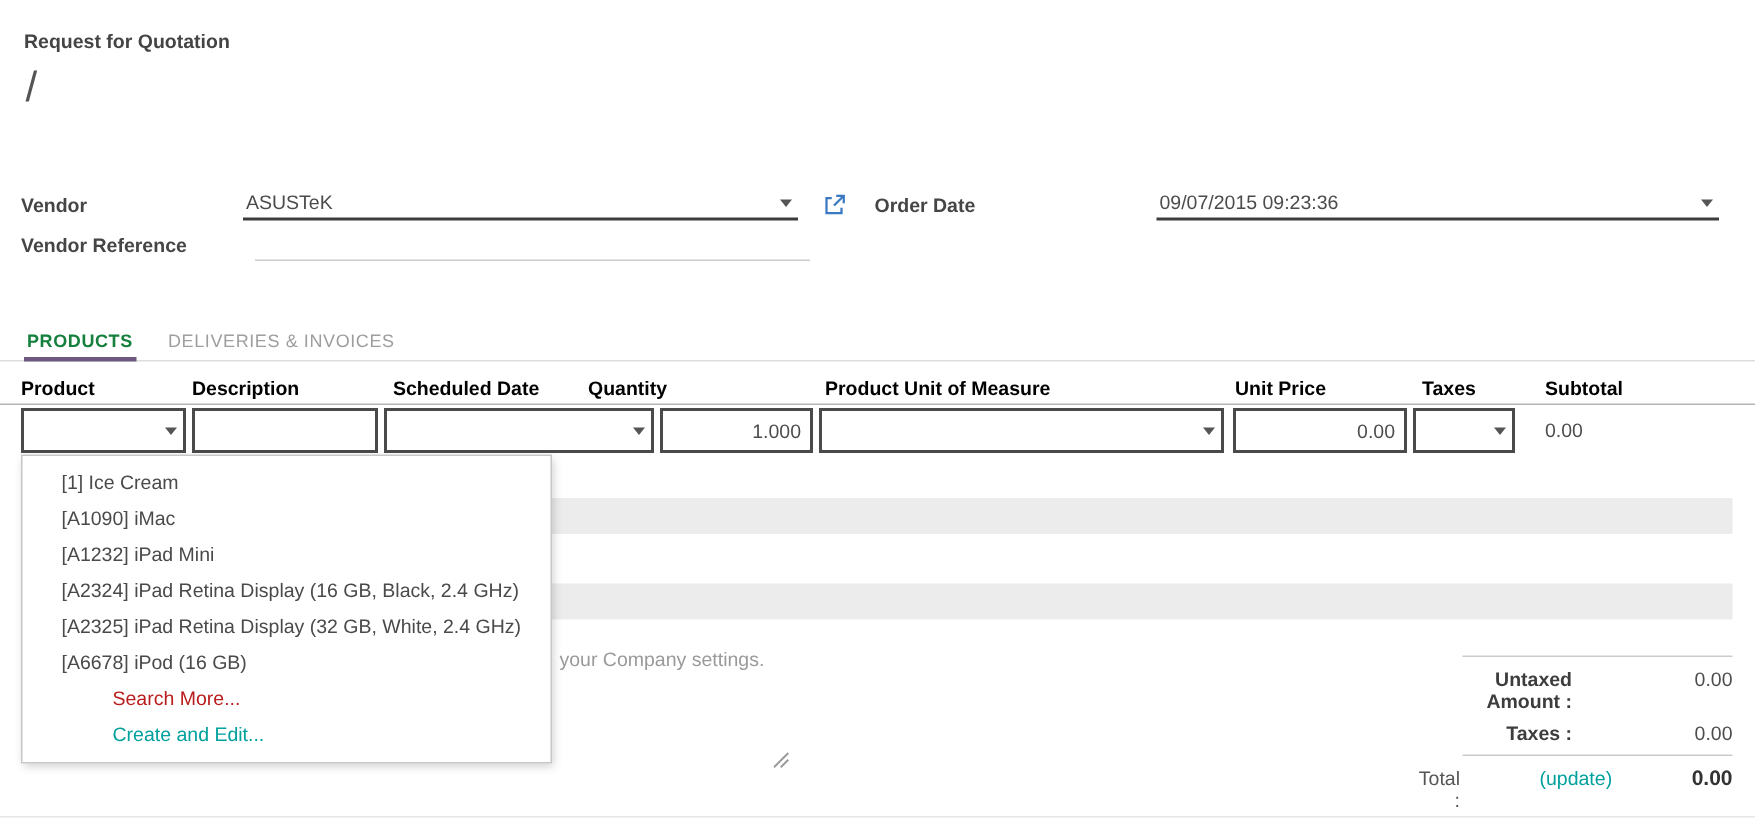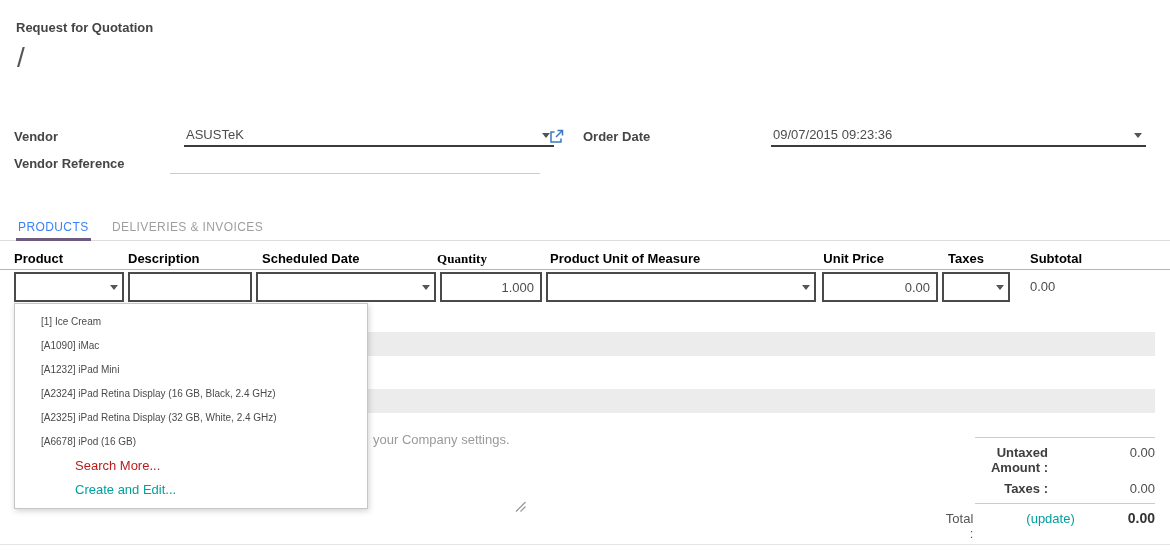--- a/index.html
+++ b/index.html
@@ -18,49 +18,49 @@
   .doc-name { left: 17px; top: 42px; font-size: 28px; font-weight: 400; color: #555; }
 
   
   .lbl { font-size: 13px; font-weight: 700; color: #454545; }
   .lbl-vendor { left: 14px; top: 129px; }
   .lbl-vendor-ref { left: 14px; top: 156px; }
   .lbl-order-date { left: 583px; top: 129px; }
 
   
   .fld { position: absolute; height: 22px; }
-  .fld-vendor { left: 184px; top: 125px; width: 370px; border-bottom: 2px solid #3c3c3c; }
+  .fld-vendor { left: 162px; top: 125px; width: 370px; border-bottom: 2px solid #3c3c3c; }
   .fld-order-date { left: 771px; top: 125px; width: 375px; border-bottom: 2px solid #3c3c3c; }
   .fld-vendor-ref { left: 170px; top: 152px; width: 370px; border-bottom: 1px solid #ccc; }
   .fld input {
     border: none; outline: none; width: 100%; height: 100%;
     font-family: "Liberation Sans", sans-serif; font-size: 13px; color: #4c4c4c;
     background: transparent; padding: 0 16px 2px 2px;
   }
   .caret {
     position: absolute; right: 4px; top: 50%; margin-top: -2px;
     width: 0; height: 0;
     border-left: 4px solid transparent; border-right: 4px solid transparent;
     border-top: 5px solid #555;
   }
   .ext-link { left: 549px; top: 129px; width: 15px; height: 15px; cursor: pointer; }
 
   
   .tabbar { left: 0; top: 214px; width: 1170px; height: 27px; border-bottom: 1px solid #ddd; }
   .tab { position: absolute; top: 0; height: 27px; line-height: 26px; font-size: 12px; letter-spacing: 0.4px; cursor: pointer; }
-  .tab-products { left: 16px; color: #3b82f6; font-weight: 400; border-bottom: 3px solid #6d5a7e; padding: 0 2px; }
+  .tab-products { left: 16px; color: #15803d; font-weight: 700; border-bottom: 3px solid #6d5a7e; padding: 0 2px; }
   .tab-deliveries { left: 112px; color: #9e9e9e; font-weight: 400; }
 
   
   .thead { left: 0; top: 249px; width: 1170px; height: 21px; border-bottom: 1px solid #b5b5b5; }
   .th { position: absolute; top: 2px; font-size: 13px; font-weight: 700; color: #000000; }
   .th-product   { left: 14px;  width: 100px; }
   .th-desc      { left: 128px; width: 130px; }
   .th-sched     { left: 262px; width: 160px; }
-  .th-qty       { left: 412px; width: 100px; text-align: center; font-family: Liberation Serif, serif; }
+  .th-qty       { left: 392px; width: 100px; text-align: left; }
   .th-uom       { left: 550px; width: 220px; }
   .th-price     { left: 790px; width: 94px;  text-align: right; }
   .th-taxes     { left: 948px; width: 60px; }
   .th-subtotal  { left: 1030px; width: 80px; }
 
   
   .box { position: absolute; top: 272px; height: 30px; border: 2px solid #4a4a4a; background: #fff; }
   .box input {
     border: none; outline: none; width: 100%; height: 100%;
     font-family: "Liberation Sans", sans-serif; font-size: 13px; color: #4c4c4c;
@@ -85,21 +85,21 @@
   .company-hint { left: 373px; top: 432px; font-size: 13px; color: #9a9a9a; }
   .grip { left: 513px; top: 499px; width: 14px; height: 14px; cursor: se-resize; }
 
   
   .dropdown {
     position: absolute; left: 14px; top: 303px; width: 354px;
     background: #fff; border: 1px solid #c6c6c6;
     box-shadow: 1px 2px 6px rgba(0,0,0,0.18);
     padding: 6px 0; z-index: 10; list-style: none;
   }
-  .dd-item { height: 24px; line-height: 24px; padding-left: 26px; font-size: 10px; color: #4a4a4a; cursor: pointer; white-space: nowrap; }
+  .dd-item { height: 24px; line-height: 24px; padding-left: 26px; font-size: 13px; color: #4a4a4a; cursor: pointer; white-space: nowrap; }
   .dd-link { height: 24px; line-height: 24px; padding-left: 60px; font-size: 13px; cursor: pointer; }
 
   
   .totals { left: 975px; top: 437px; width: 180px; border-top: 1px solid #ccc; font-size: 13px; padding-top: 4px; }
   .trow { display: flex; align-items: baseline; justify-content: flex-end; padding: 3px 0; gap: 45px; }
   .trow .tl { flex: 1; text-align: right; font-weight: 700; color: #3d3d3d; padding-right: 10px; }
   .trow .tv { width: 52px; text-align: right; color: #4c4c4c; }
   .trow-total { border-top: 1px solid #ccc; margin-top: 4px; padding-top: 6px; }
   .trow-total .tl { font-weight: 400; color: #555; padding-right: 0; }
   .update-link { margin-left: 8px; cursor: pointer; }

